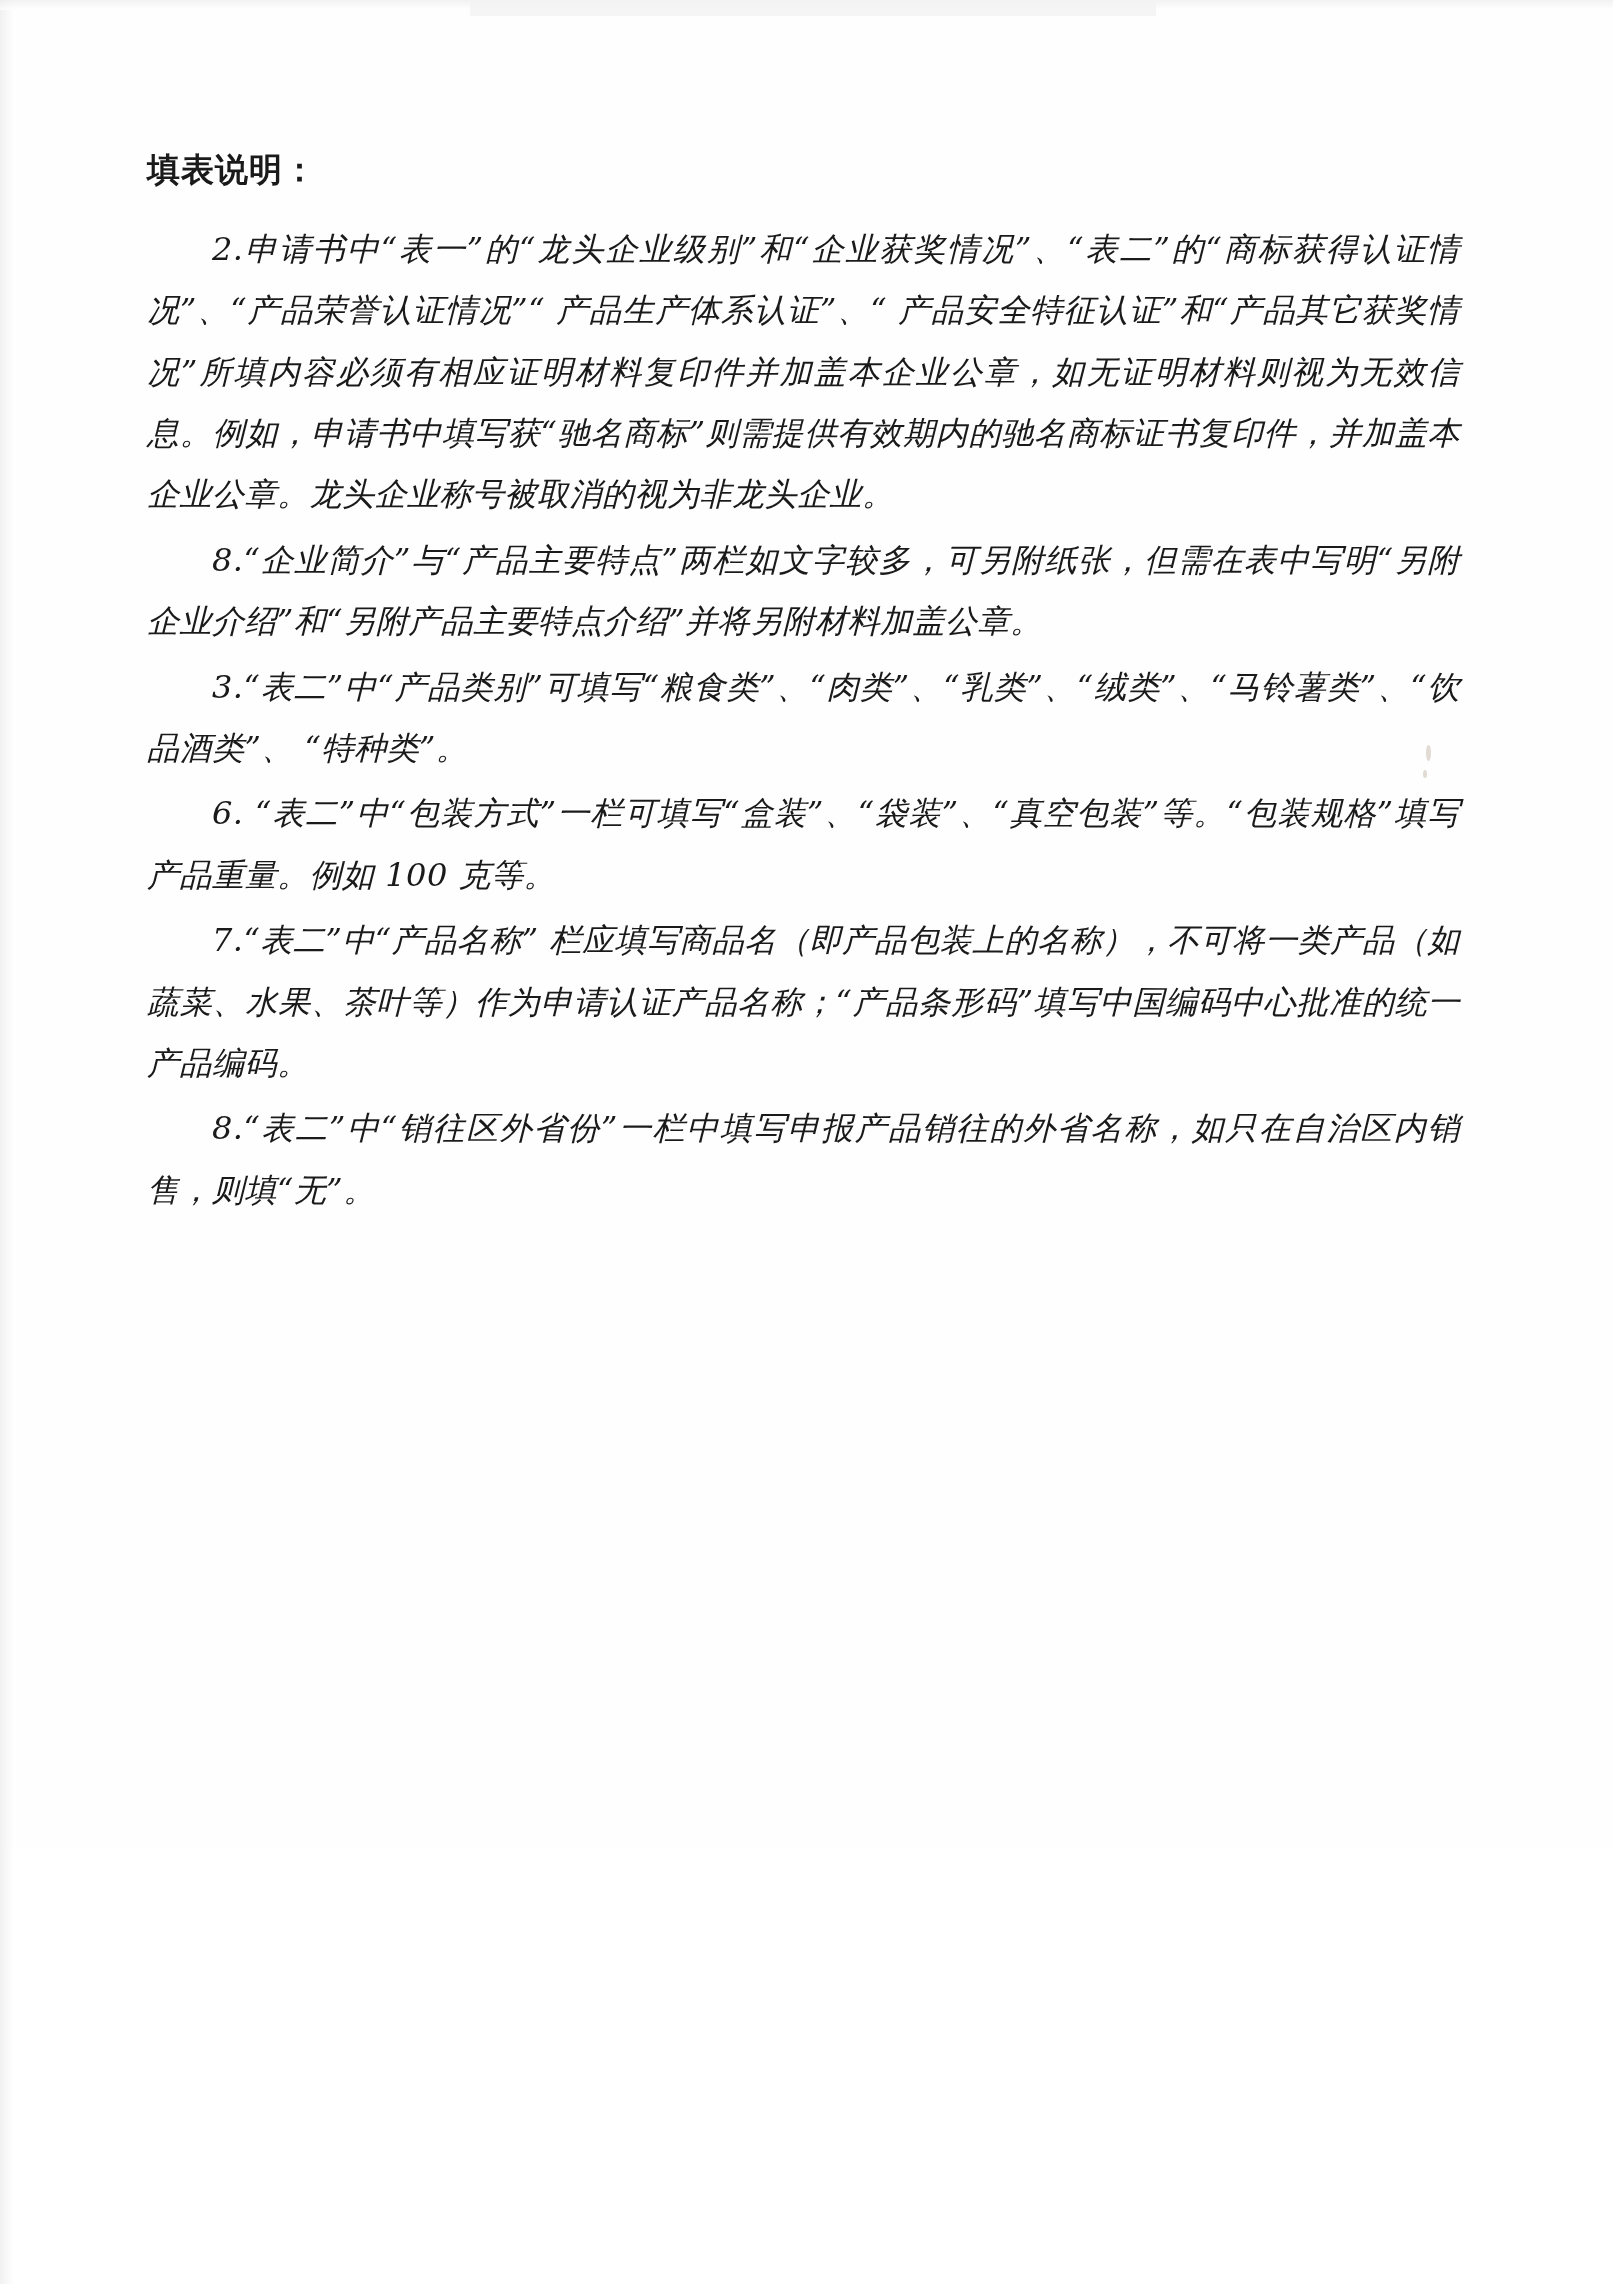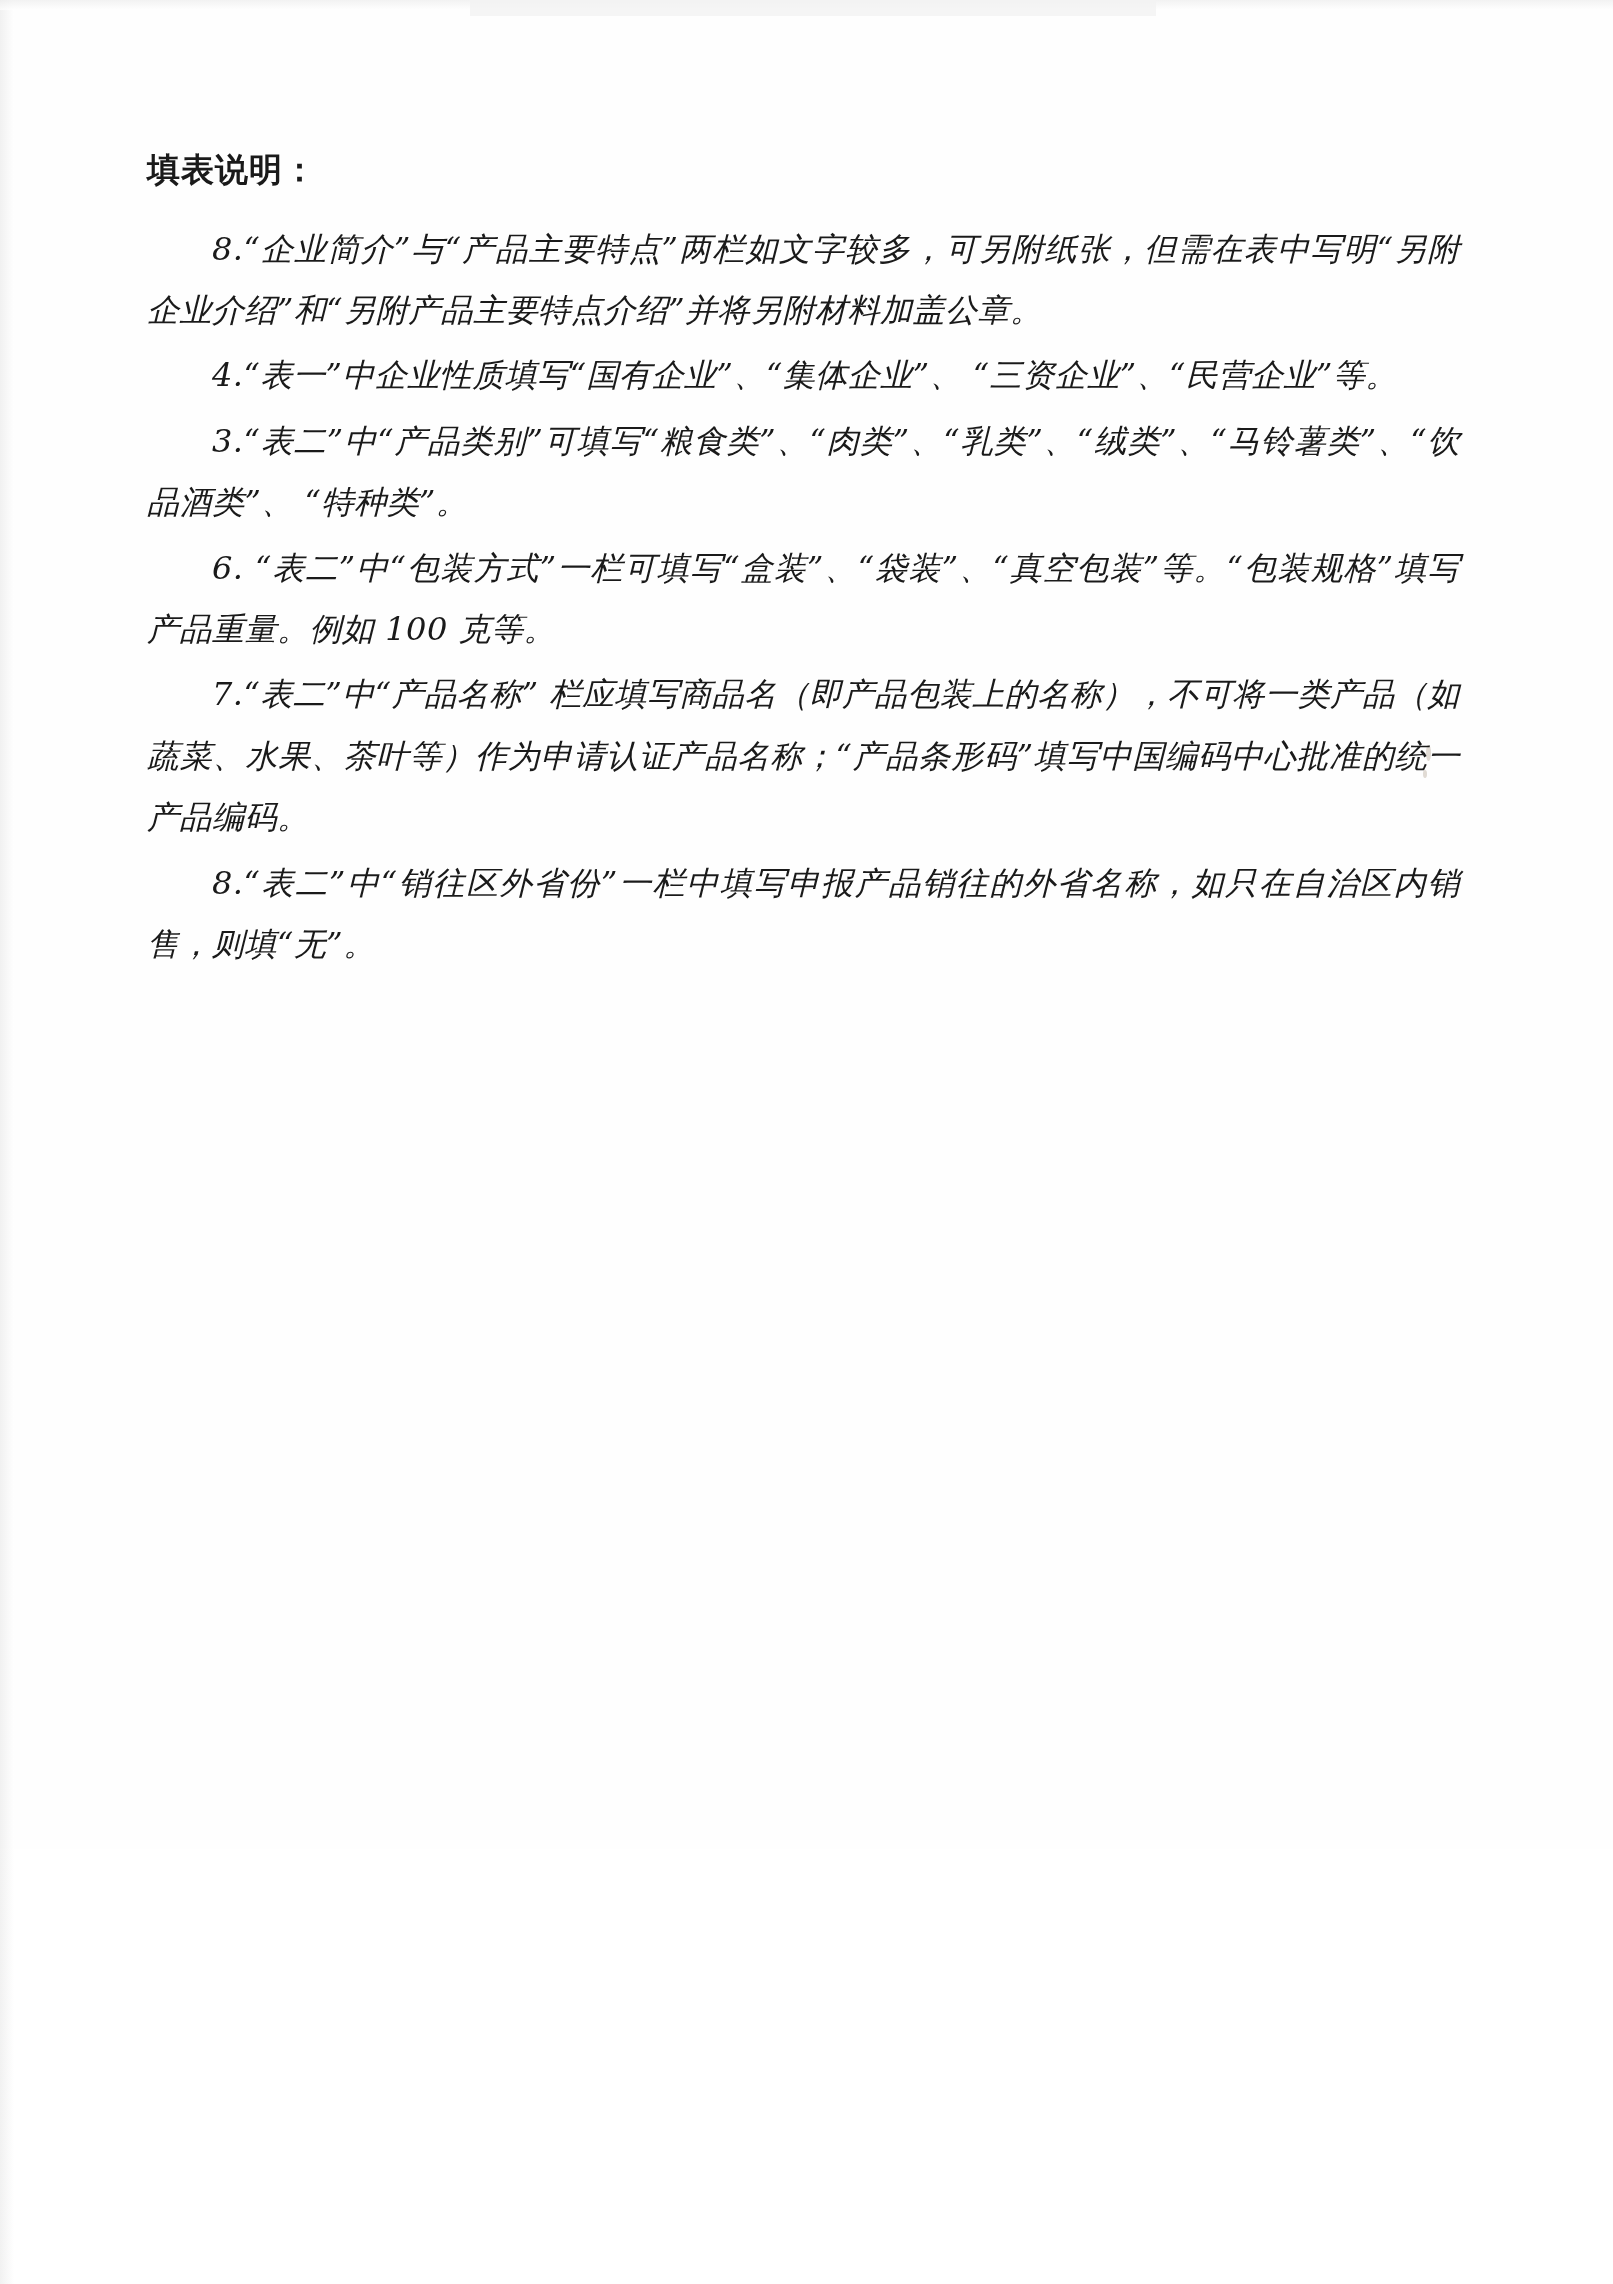--- a/index.html
+++ b/index.html
@@ -84,21 +84,21 @@
   <div class="scan-edge-left"></div>
   <div class="scan-edge-top"></div>
   <div class="scan-top-band"></div>
 
   <div class="speck" style="left:1426px; top:745px; width:4.9px; height:15.7px;"></div>
   <div class="speck" style="left:1423px; top:770px; width:3.9px; height:7.8px;"></div>
 
   <div class="content">
     <h1 class="doc-title">填表说明：</h1>
 
+    <p class="para slanted">2.申请书中“表一”的“龙头企业级别”和“企业获奖情况”、“表二”的“商标获得认证情况”、“产品荣誉认证情况”“ 产品生产体系认证”、“ 产品安全特征认证”和“产品其它获奖情况”所填内容必须有相应证明材料复印件并加盖本企业公章，如无证明材料则视为无效信息。例如，申请书中填写获“驰名商标”则需提供有效期内的驰名商标证书复印件，并加盖本企业公章。龙头企业称号被取消的视为非龙头企业。</p>
     <p class="para slanted">8.“企业简介”与“产品主要特点”两栏如文字较多，可另附纸张，但需在表中写明“另附企业介绍”和“另附产品主要特点介绍”并将另附材料加盖公章。</p>
-    <p class="para slanted">4.“表一”中企业性质填写“国有企业”、“集体企业”、 “三资企业”、“民营企业”等。</p>
     <p class="para slanted">3.“表二”中“产品类别”可填写“粮食类”、“肉类”、“乳类”、“绒类”、“马铃薯类”、“饮品酒类”、 “特种类”。</p>
     <p class="para slanted">6. “表二”中“包装方式”一栏可填写“盒装”、“袋装”、“真空包装”等。“包装规格”填写产品重量。例如 100 克等。</p>
     <p class="para slanted">7.“表二”中“产品名称” 栏应填写商品名（即产品包装上的名称），不可将一类产品（如蔬菜、水果、茶叶等）作为申请认证产品名称；“产品条形码”填写中国编码中心批准的统一产品编码。</p>
     <p class="para slanted">8.“表二”中“销往区外省份”一栏中填写申报产品销往的外省名称，如只在自治区内销售，则填“无”。</p>
   </div>
 </div>
 
 
 </body></html>

